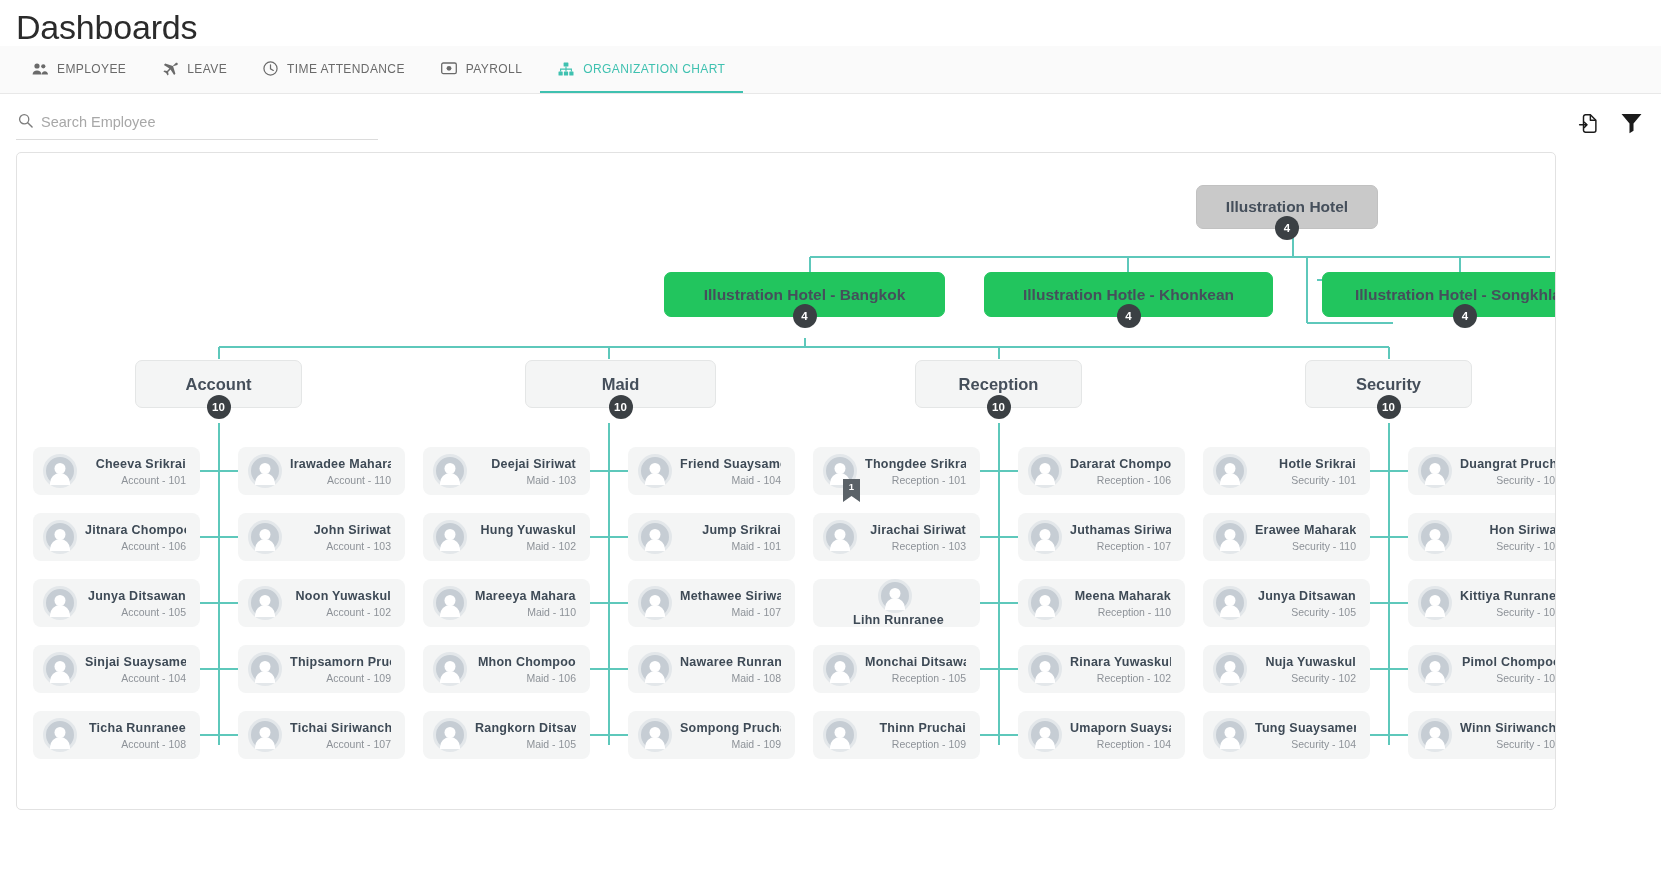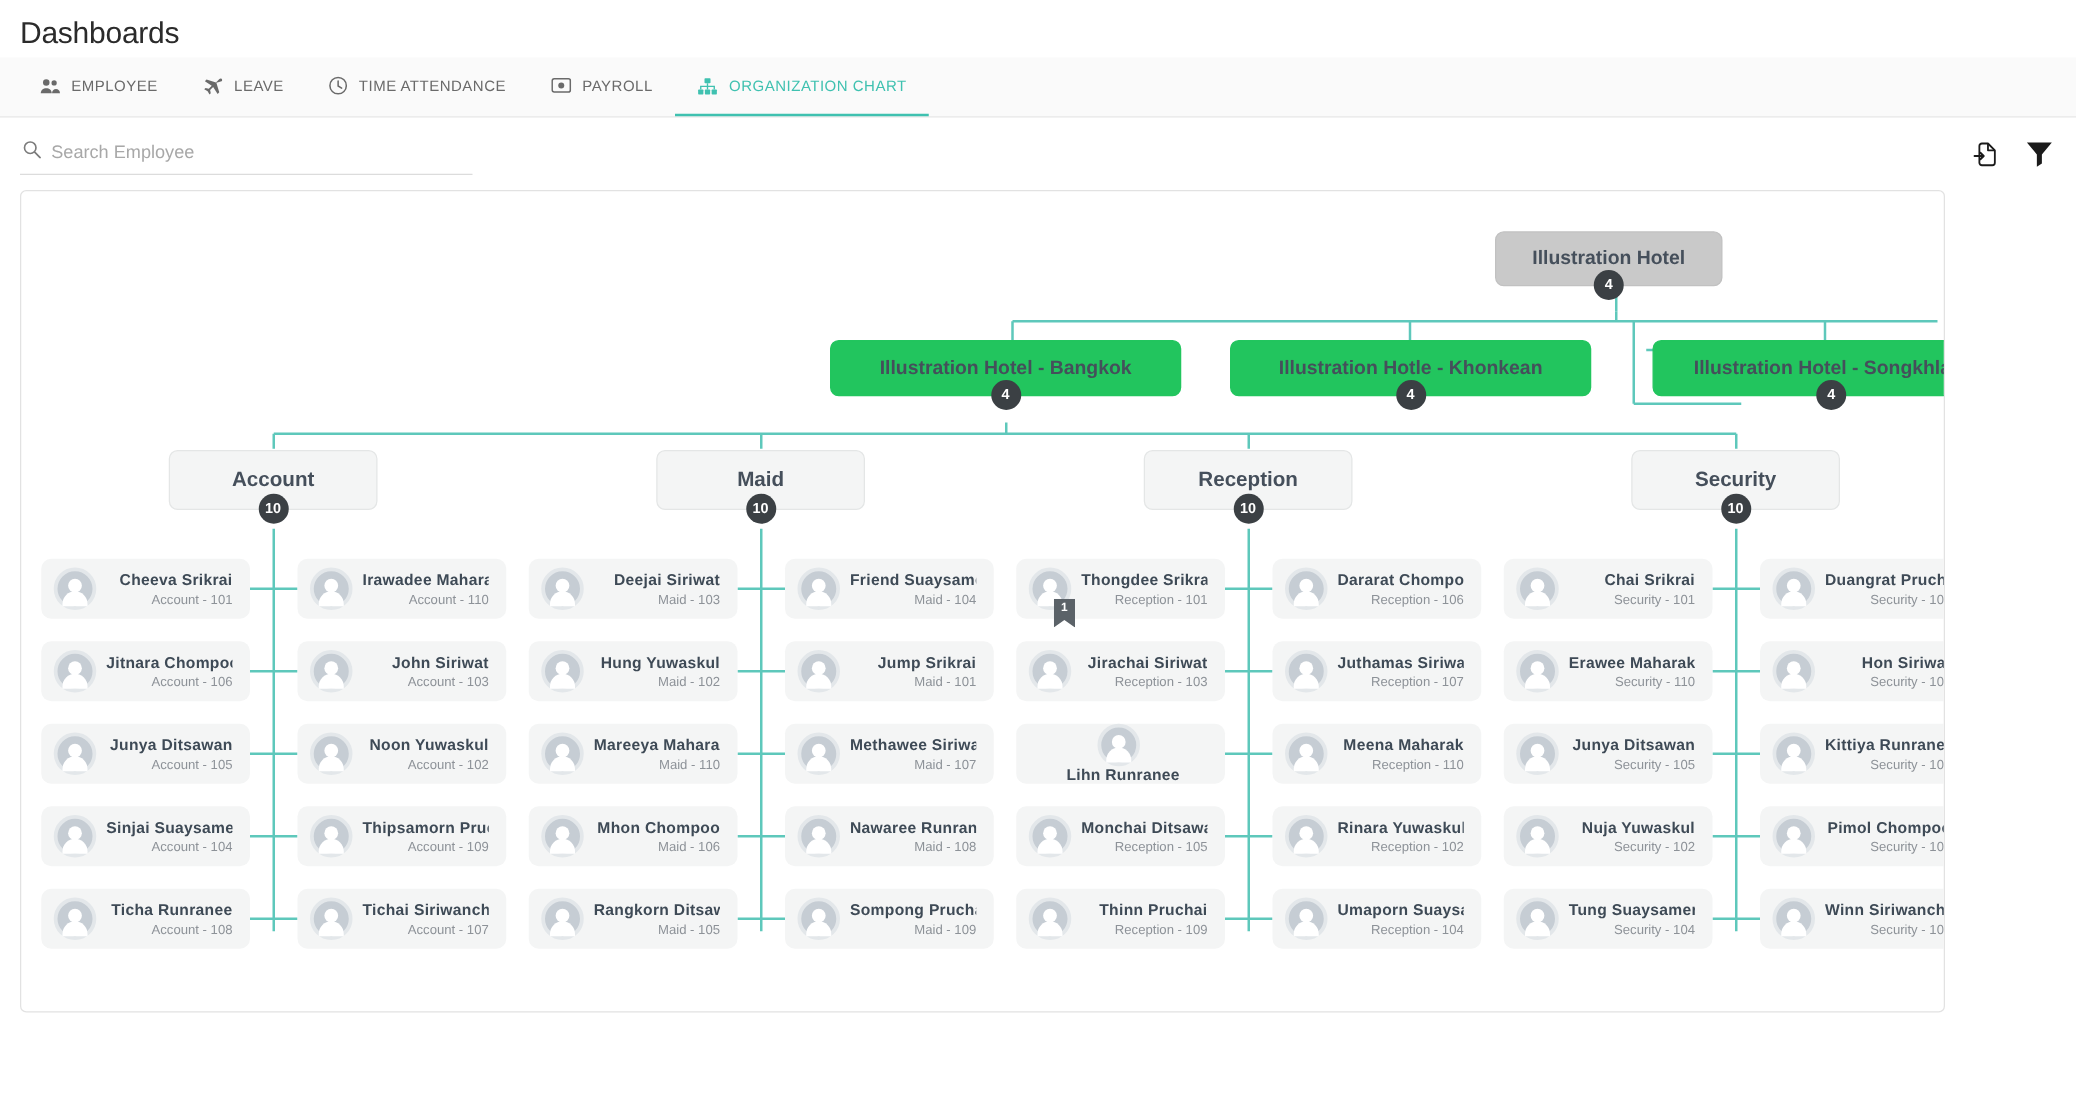--- a/index.html
+++ b/index.html
@@ -5,21 +5,21 @@
   * { box-sizing: border-box; margin:0; padding:0; }
   html, body {
     width: 1661px; height: 876px;
     background: #ffffff;
     font-family: "Liberation Sans", sans-serif;
     overflow: hidden;
   }
 
   
   .page-title {
-    font-size: 24px;
+    font-size: 34px;
     font-weight: 400;
     color: #2b2b2b;
     letter-spacing: -0.2px;
     padding: 8px 0 0 16px;
     height: 46px;
     line-height: 38px;
   }
 
   .tabbar {
     height: 48px;
@@ -363,21 +363,21 @@
 
   <div class="node node-branch" style="left:1305px; top:119px; width:289px; height:45px; justify-content:flex-start; padding-left:32px;">
     <span style="white-space:nowrap;">Illustration Hotel - Songkhla</span>
     <span class="badge" style="left:142px;">4</span>
   </div>
 
   <div class="node node-dept" style="left:118px; top:207px; width:167px; height:48px;">
     <span>Account</span>
     <span class="badge">10</span>
   </div>
-  <div class="node node-dept" style="left:508px; top:207px; width:167px; height:48px;">
+  <div class="node node-dept" style="left:508px; top:207px; width:191px; height:48px;">
     <span>Maid</span>
     <span class="badge">10</span>
   </div>
   <div class="node node-dept" style="left:898px; top:207px; width:167px; height:48px;">
     <span>Reception</span>
     <span class="badge">10</span>
   </div>
   <div class="node node-dept" style="left:1288px; top:207px; width:167px; height:48px;">
     <span>Security</span>
     <span class="badge">10</span>
@@ -686,21 +686,21 @@
           <div class="pos">Reception - 104</div>
         </div>
   </div>
 
   <div class="emp" style="left:1186px; top:294px; width:167px;">
     <div class="avatar">
           <span class="head"></span>
           <span class="body"></span>
         </div>
     <div class="txt">
-          <div class="nm">Chai Srikrai</div>
+          <div class="nm">Hotle Srikrai</div>
           <div class="pos">Security - 101</div>
         </div>
   </div>
   <div class="emp" style="left:1391px; top:294px; width:167px;">
     <div class="avatar">
           <span class="head"></span>
           <span class="body"></span>
         </div>
     <div class="txt">
           <div class="nm">Duangrat Pruchai</div>

